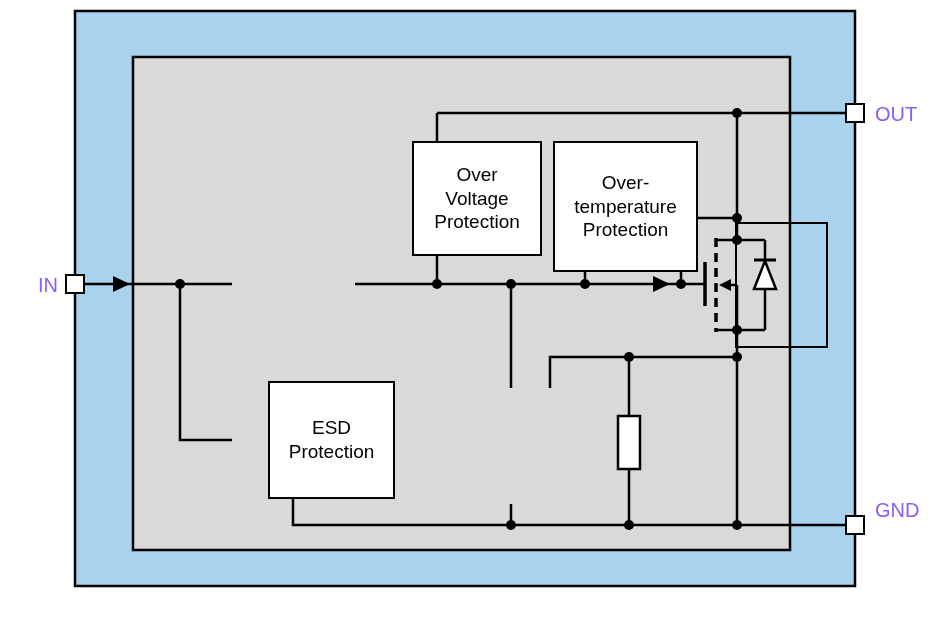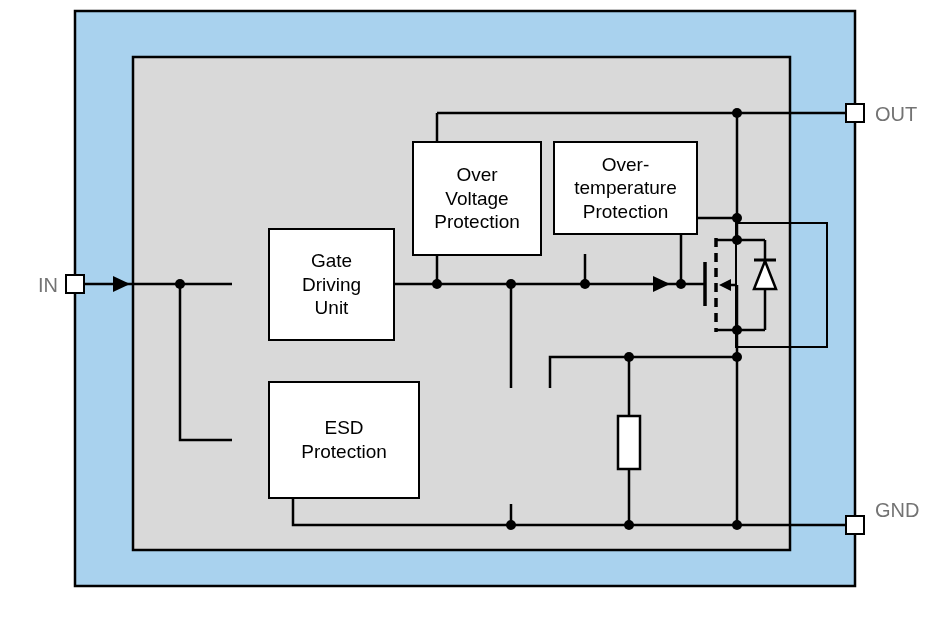--- a/index.html
+++ b/index.html
@@ -12,21 +12,21 @@
     display:flex;align-items:center;justify-content:center;
     text-align:center;font-size:19px;line-height:1.24;color:#000;
     white-space:pre-line;
     margin-left:40px;
   }
   .pin{
     position:absolute;box-sizing:border-box;width:20px;height:20px;
     background:#ffffff;border:2.5px solid #000;
   }
   .pin-label{
-    position:absolute;font-size:20px;color:#737373;line-height:1;
+    position:absolute;font-size:20px;color:#8b5cf6;line-height:1;
   }
 </style>
 </head>
 <body>
 
 <div class="stage">
 
   <svg width="935" height="618" viewBox="0 0 935 618">
 
     <rect x="75" y="11" width="780" height="575" stroke="#000" stroke-width="2.5" fill="#a9d2ee"></rect>
@@ -82,33 +82,30 @@
       <circle cx="737" cy="240" r="5"></circle>
       <circle cx="737" cy="330" r="5"></circle>
       <circle cx="737" cy="357" r="5"></circle>
       <circle cx="629" cy="357" r="5"></circle>
       <circle cx="511" cy="525" r="5"></circle>
       <circle cx="629" cy="525" r="5"></circle>
       <circle cx="737" cy="525" r="5"></circle>
     </g>
   </svg>
 
-  <div class="block" style="left:228px;top:228px;width:127px;height:113px;">Gate
-Driving
-Unit</div>
 
   <div class="block" style="left:372px;top:141px;width:130px;height:115px;">Over
 Voltage
 Protection</div>
 
-  <div class="block" style="left:513px;top:141px;width:145px;height:94px;">Over-
+  <div class="block" style="left:513px;top:141px;width:145px;height:131px;">Over-
 temperature
 Protection</div>
 
-  <div class="block" style="left:228px;top:381px;width:152px;height:118px;">ESD
+  <div class="block" style="left:228px;top:381px;width:127px;height:118px;">ESD
 Protection</div>
 
 
   <div class="block" style="left:695px;top:222px;width:93px;height:126px;background:transparent;"></div>
 
   <div class="pin" style="left:65px;top:274px;"></div>
   <div class="pin" style="left:845px;top:103px;"></div>
   <div class="pin" style="left:845px;top:515px;"></div>
 
   <div class="pin-label" style="left:20px;top:275px;width:38px;text-align:right;">IN</div>

